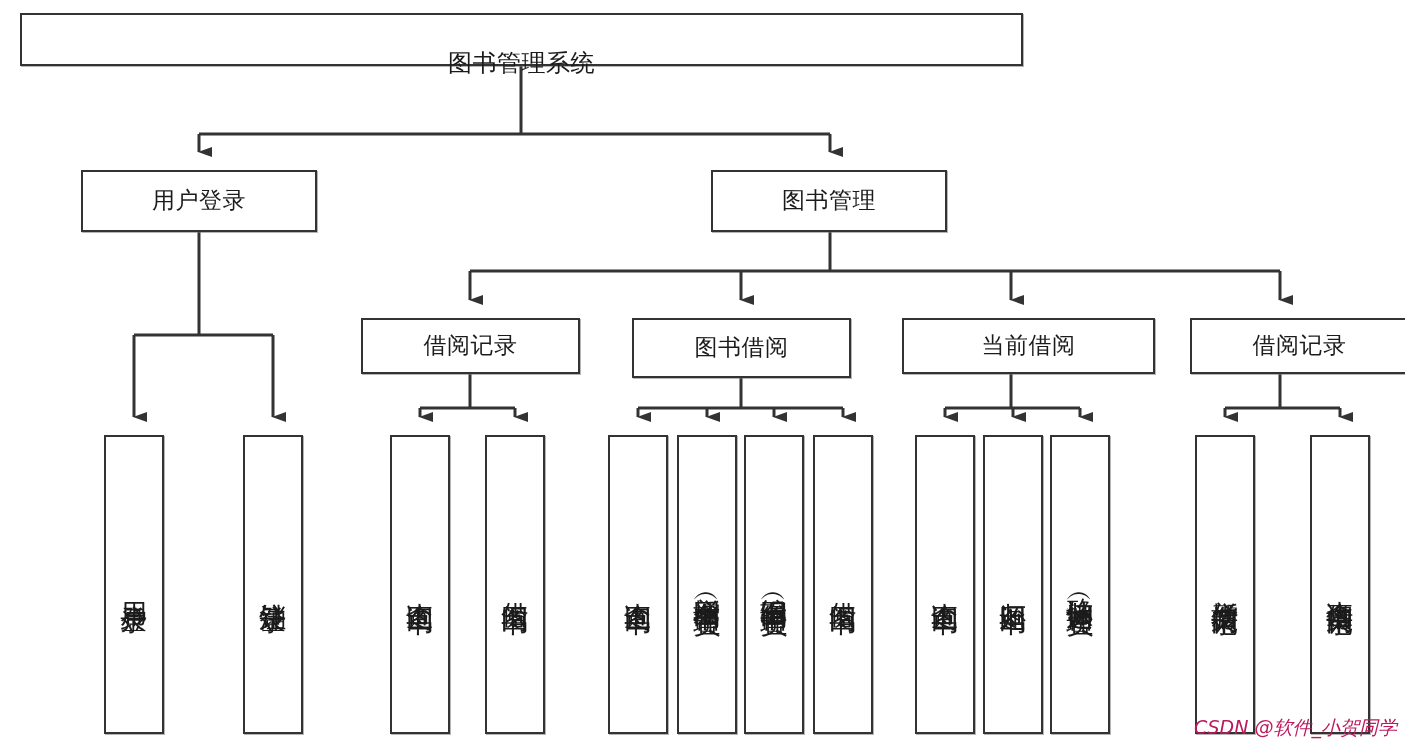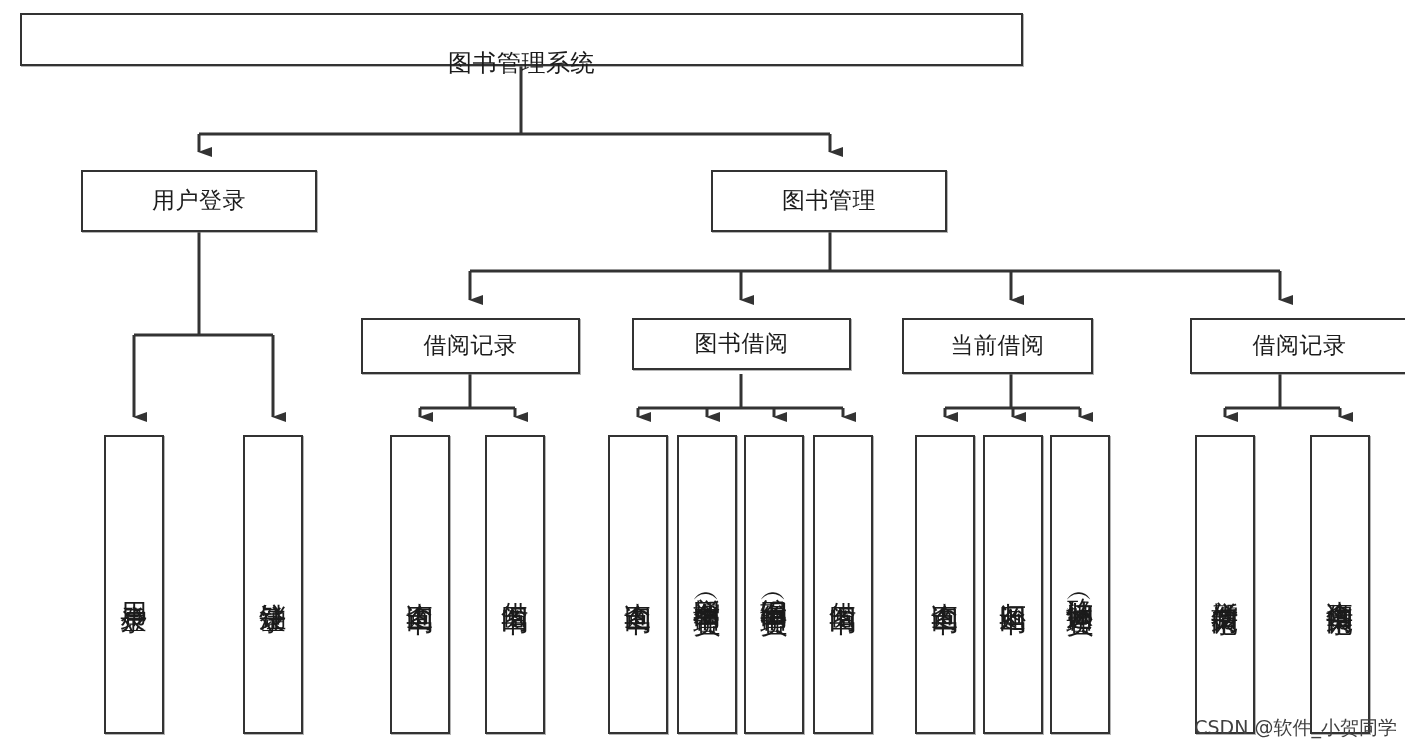--- a/index.html
+++ b/index.html
@@ -67,24 +67,25 @@
     white-space: nowrap;
   }
   .node.v.tall .label {
     max-height: 282px;
   }
   .watermark {
     position: absolute;
     right: 8px;
     bottom: 6px;
     font-size: 19px;
-    color: #404040;
+    color: #be185d;
     white-space: nowrap;
     z-index: 3;
     font-family: "DejaVu Sans", "Liberation Sans", sans-serif;
+    font-style: italic;
   }
 </style>
 </head>
 <body>
 
 <div id="canvas">
 
   <svg class="wires" viewBox="0 0 1405 747" xmlns="http://www.w3.org/2000/svg">
     <defs>
       <marker id="arrow" viewBox="0 0 12 14" refX="6" refY="13" markerWidth="12" markerHeight="14" orient="auto-start-reverse" markerUnits="userSpaceOnUse">
@@ -143,24 +144,24 @@
   <div class="node h" style="left:81px; top:170px; width:236px; height:62px;">
     <span class="label">用户登录</span>
   </div>
   <div class="node h" style="left:711px; top:170px; width:236px; height:62px;">
     <span class="label">图书管理</span>
   </div>
 
   <div class="node h" style="left:361px; top:318px; width:219px; height:56px;">
     <span class="label">借阅记录</span>
   </div>
-  <div class="node h" style="left:632px; top:318px; width:219px; height:52px;">
+  <div class="node h" style="left:632px; top:318px; width:219px; height:60px;">
     <span class="label">图书借阅</span>
   </div>
-  <div class="node h" style="left:902px; top:318px; width:191px; height:56px;">
+  <div class="node h" style="left:902px; top:318px; width:253px; height:56px;">
     <span class="label">当前借阅</span>
   </div>
   <div class="node h" style="left:1170px; top:318px; width:219px; height:56px;margin-left:20px;">
     <span class="label">借阅记录</span>
   </div>
 
   <div class="node v" style="left:104px; top:435px; width:60px; height:299px;">
     <span class="label">用户登录</span>
   </div>
   <div class="node v" style="left:243px; top:435px; width:60px; height:299px;">

